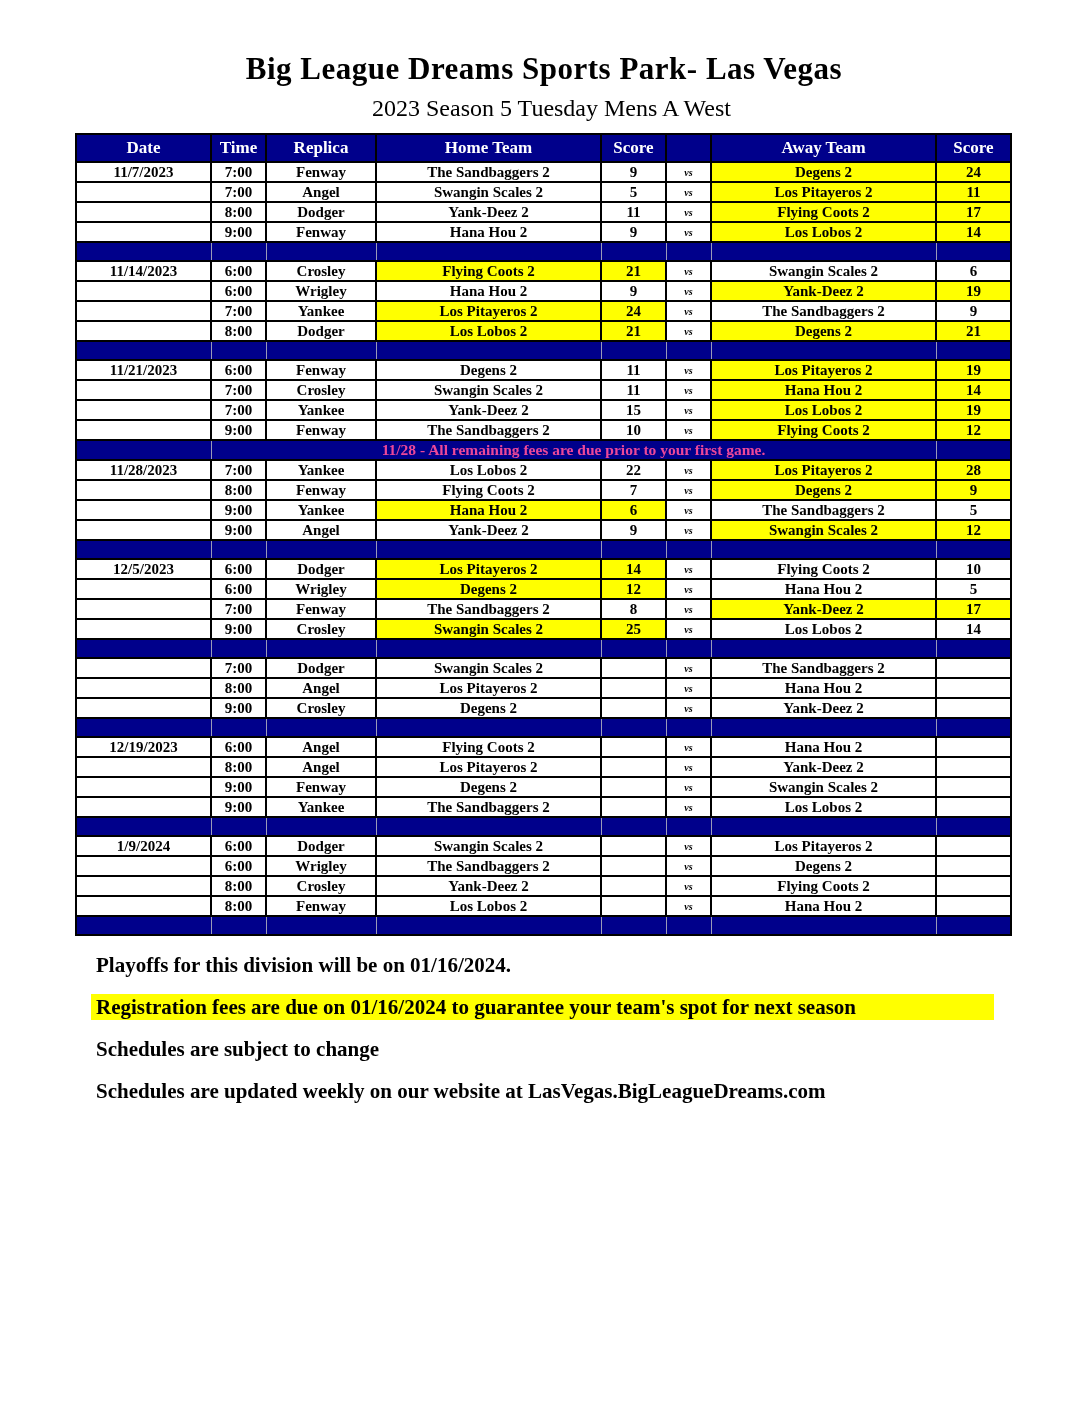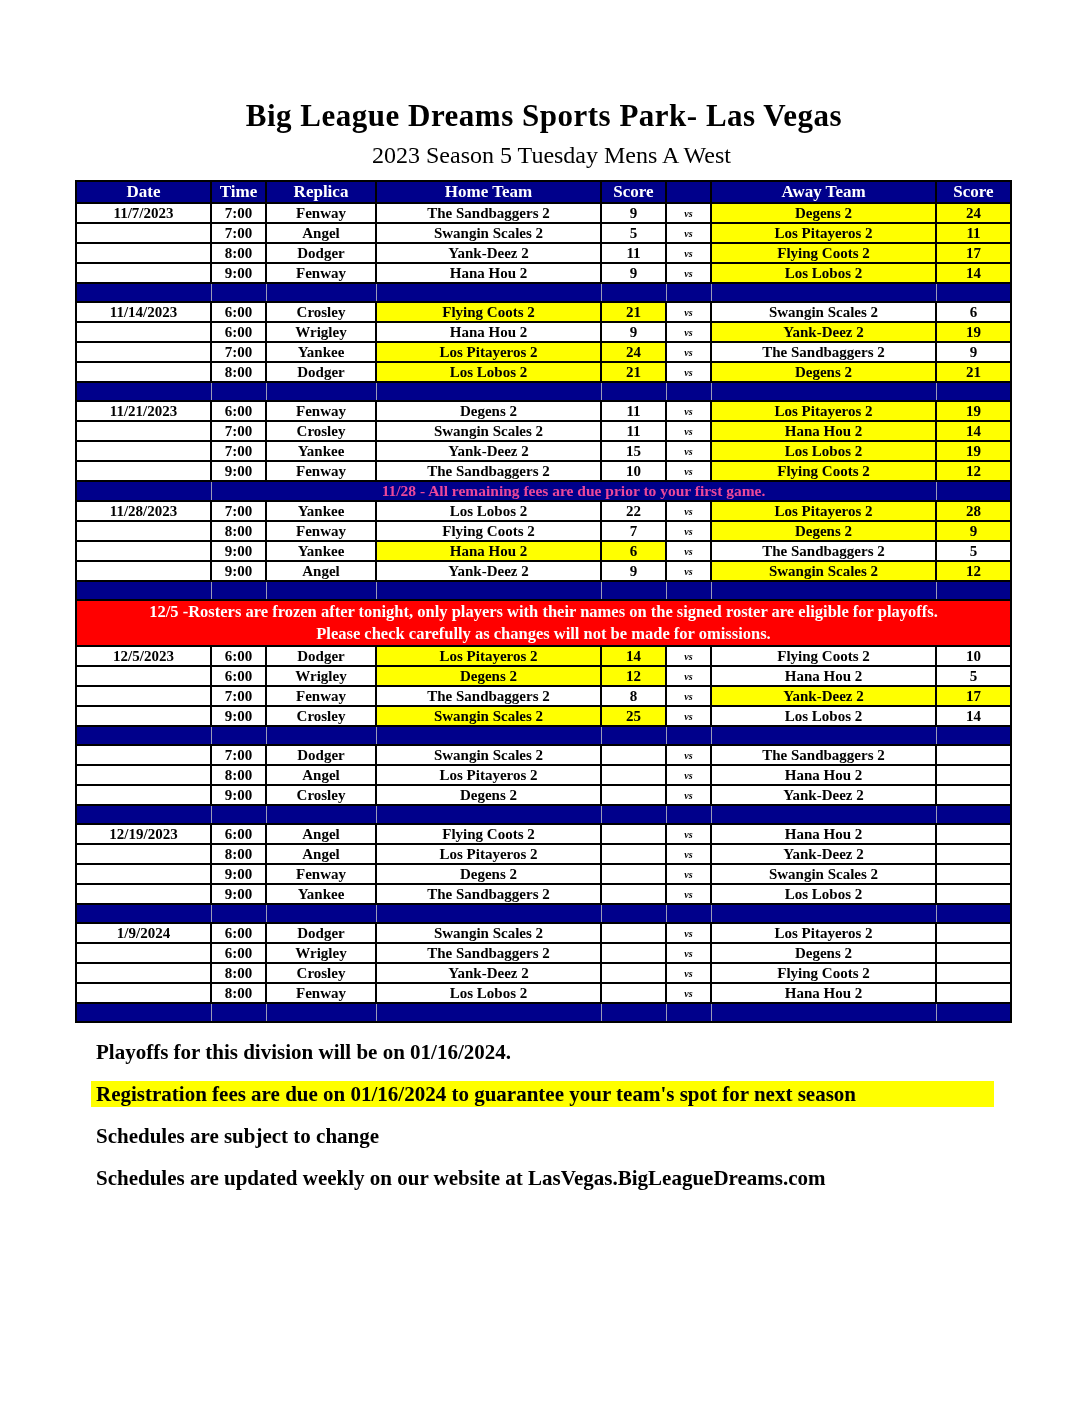--- a/index.html
+++ b/index.html
@@ -3,21 +3,21 @@
 <meta charset="utf-8">
 <style>
   * { box-sizing: border-box; }
   html, body {
     margin: 0; padding: 0;
     width: 1088px; height: 1408px;
     background: #ffffff;
     font-family: "Liberation Serif", serif;
     color: #000;
   }
-  .page { padding-top: 98px; }
+  .page { padding-top: 51px; }
   .title {
     text-align: center; font-size: 31px; font-weight: bold;
     margin: 0; letter-spacing: 0.5px;
   }
   .subtitle {
     text-align: center; font-size: 24px; font-weight: normal;
     margin: 8px 0 0 15px;
   }
   .note {
     text-align: center; font-size: 17px; font-weight: bold; font-style: italic;
@@ -27,21 +27,21 @@
     border-collapse: collapse;
     table-layout: fixed;
     width: 935px;
     margin: 11px 0 0 75px;
     border: 2px solid #000;
   }
   th {
     background: var(--navy); color: #fff;
     font-size: 17px; font-weight: bold;
     border: 2px solid #000;
-    height: 22px; padding: 0;
+    height: 28px; padding: 0;
   }
   td {
     border: 2px solid #000;
     height: 20px; padding: 0 2px;
     text-align: center; vertical-align: middle;
     font-size: 15px; font-weight: bold;
     overflow: hidden; white-space: nowrap;
   }
   td.sep {
     background: var(--navy);
@@ -287,26 +287,20 @@
           <td class="sep"></td>
           <td class="sep"></td>
           <td class="sep"></td>
           <td class="sep"></td>
           <td class="sep"></td>
           <td class="sep"></td>
           <td class="sep"></td>
           <td class="sep"></td>
         </tr>
         <tr>
-          <td class="notice-red" colspan="8">
-            <div>12/5 -Rosters are frozen after tonight, only players with their names on the signed roster are eligible for playoffs.</div>
-            <div>Please check carefully as changes will not be made for omissions.</div>
-          </td>
-        </tr>
-        <tr>
           <td class="c-date">12/5/2023</td>
           <td class="c-time">6:00</td>
           <td class="c-replica">Dodger</td>
           <td class="c-team hl">Los Pitayeros 2</td>
           <td class="c-score hl">14</td>
           <td class="c-vs">vs</td>
           <td class="c-team">Flying Coots 2</td>
           <td class="c-score">10</td>
         </tr>
         <tr>

